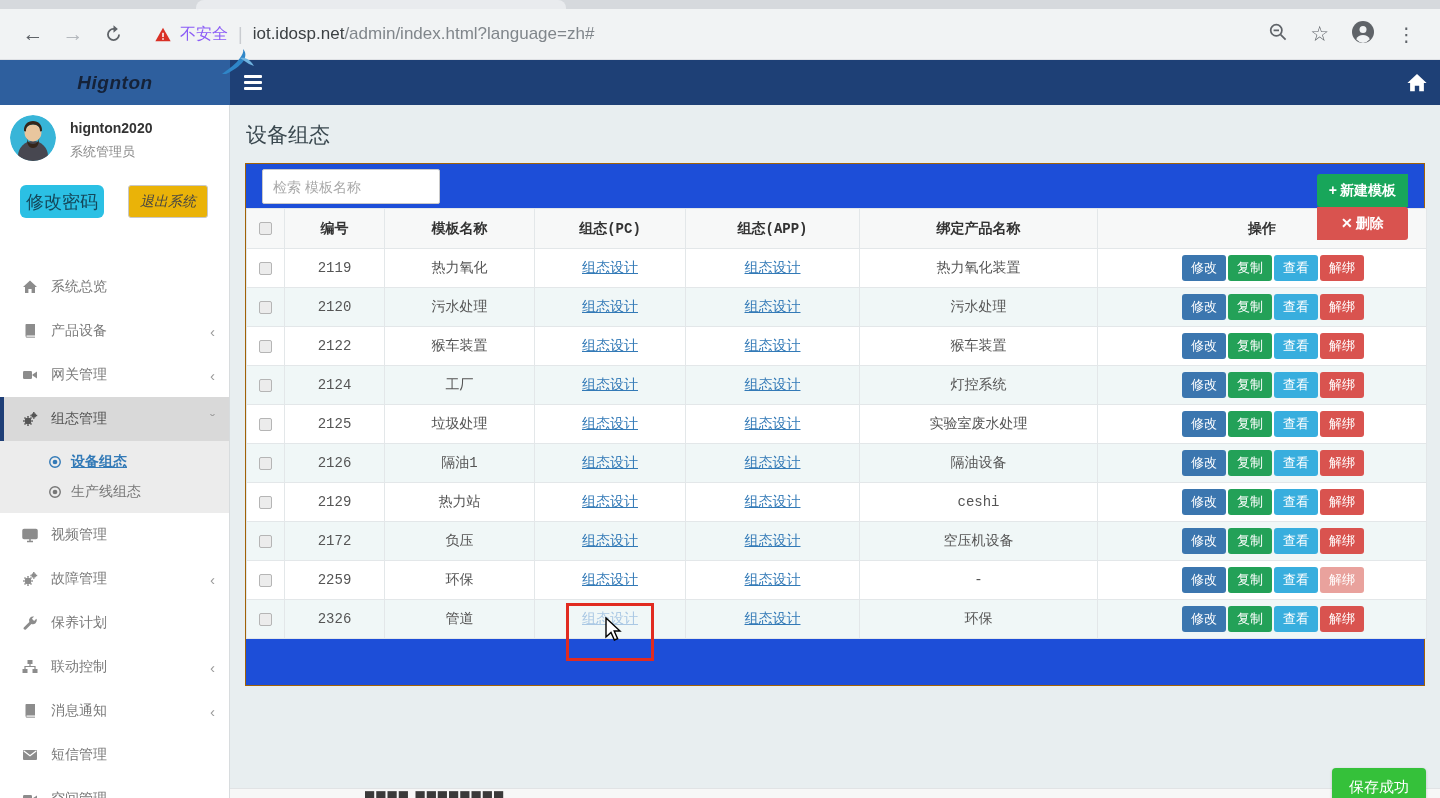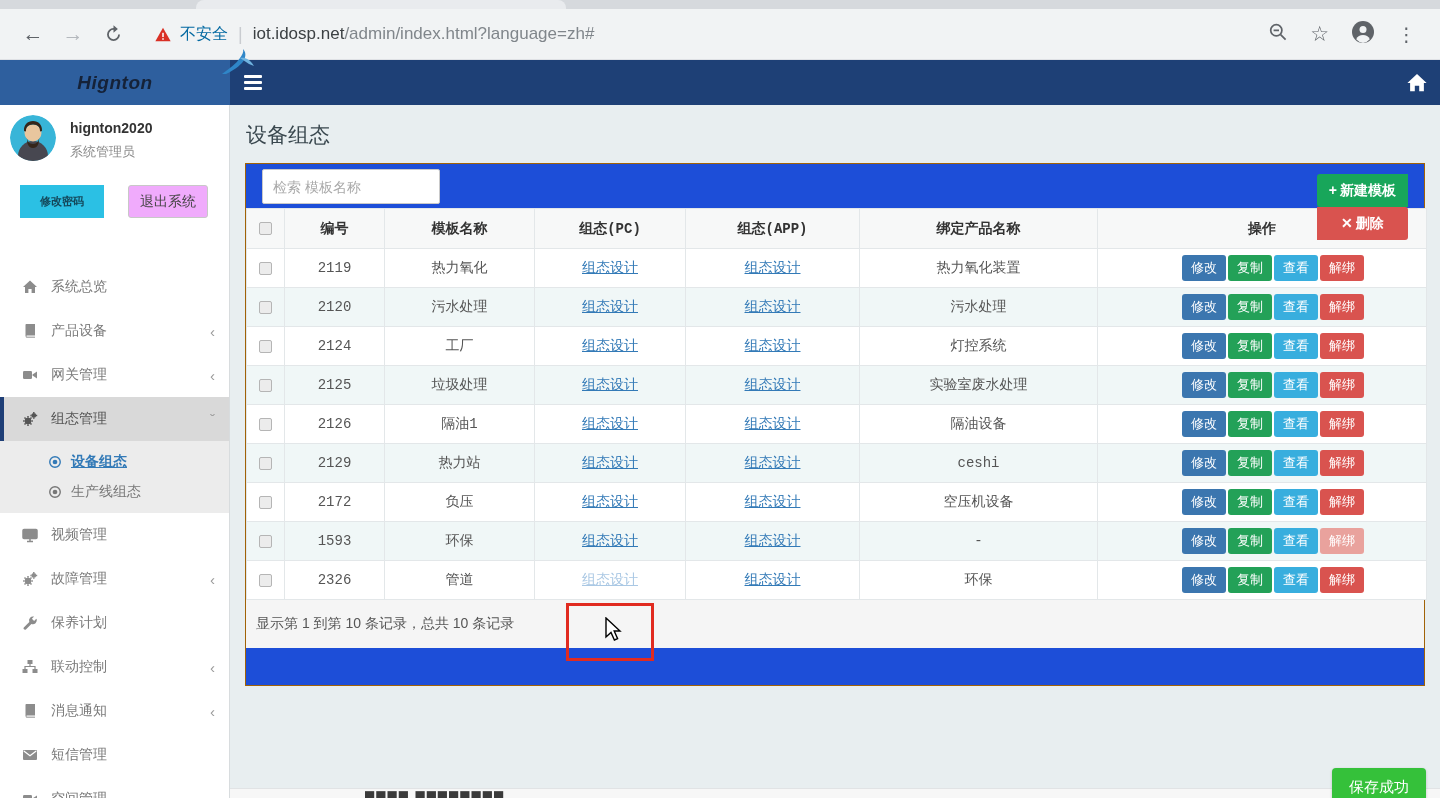--- a/index.html
+++ b/index.html
@@ -6,21 +6,21 @@
   html,body { width:1440px; height:798px; overflow:hidden; font-family:"Liberation Sans","DejaVu Sans",sans-serif; background:#e8eef0; position:relative; }
 
   
   .browser { position:absolute; top:0; left:0; width:1440px; height:60px; background:#f1f3f4; border-bottom:1px solid #dfe1e5; }
   .tabstrip { height:9px; background:#d6d9dd; }
   .tabstrip .tab-hint { position:absolute; left:196px; top:0; width:370px; height:9px; background:#e9ebee; border-radius:8px 8px 0 0; }
   .navrow { height:50px; display:flex; align-items:center; padding:0 16px; gap:6px; }
   .nav-btn { width:34px; height:34px; display:flex; align-items:center; justify-content:center; border-radius:50%; font-size:21px; color:#5f6368; }
   .nav-btn.disabled { color:#b4b8bd; }
   .urlzone { flex:1; display:flex; align-items:center; gap:8px; padding-left:18px; font-size:17px; }
-  .warn-label { color:#0369a1; font-size:16px; }
+  .warn-label { color:#8b5cf6; font-size:16px; }
   .url-sep { color:#c9ccd0; font-size:18px; padding:0 2px; }
   .url-host { color:#3c4043; }
   .url-path { color:#80868b; }
   .right-icons { display:flex; align-items:center; gap:22px; padding-right:8px; }
   .glyph-star { font-size:21px; color:#5f6368; }
   .glyph-dots { font-size:19px; color:#5f6368; letter-spacing:0; }
 
   
   .app-header { position:absolute; top:60px; left:0; width:1440px; height:45px; background:#1e4076; }
   .logo-area { position:absolute; left:0; top:0; width:230px; height:45px; background:#2e5f9e; display:flex; align-items:center; justify-content:center; }
@@ -31,22 +31,22 @@
   .hamburger span { display:block; width:18px; height:3px; background:#fff; border-radius:1px; }
   .home-btn { position:absolute; right:12px; top:12px; width:22px; height:22px; }
 
   
   .sidebar { position:absolute; top:105px; left:0; width:230px; height:693px; background:#ffffff; border-right:1px solid #d8dcde; }
   .profile { position:relative; height:72px; }
   .avatar { position:absolute; left:10px; top:10px; width:46px; height:46px; border-radius:50%; overflow:hidden; }
   .p-name { position:absolute; left:70px; top:15px; font-size:14px; font-weight:bold; color:#333;text-align:center; }
   .p-role { position:absolute; left:70px; top:38px; font-size:13px; color:#8a8a8a; }
   .profile-btns { position:relative; height:70px; }
-  .btn-pass { position:absolute; left:20px; top:8px; width:84px; height:33px; background:#2bc0e4; border:none; border-radius:0; color:#14475a; font-size:11px; font-weight:bold; cursor:pointer; }
-  .btn-logout { position:absolute; left:128px; top:8px; width:80px; height:33px; background:#f0abfc; border:1px solid #c8c8c8; border-radius:3px; color:#444; font-size:14px; cursor:pointer; }
+  .btn-pass { position:absolute; left:20px; top:8px; width:84px; height:33px; background:#2bc0e4; border:none; border-radius:6px; color:#14475a; font-size:18px; font-weight:normal; cursor:pointer; }
+  .btn-logout { position:absolute; left:128px; top:8px; width:80px; height:33px; background:#eab308; border:1px solid #c8c8c8; border-radius:3px; color:#444; font-size:14px; cursor:pointer;font-style:italic; }
   .menu { margin-top:18px; }
   .m-item { height:44px; display:flex; align-items:center; padding:0 14px 0 22px; color:#7a7a7a; font-size:14px; cursor:pointer; position:relative; }
   .m-item .mi-icon { width:17px; height:17px; margin-right:12px; color:#8c8c8c; flex:none; }
   .m-item .mi-icon svg { width:16px; height:16px; fill:currentColor; }
   .m-item .arrow { margin-left:auto; color:#9a9a9a; font-size:15px; }
   .m-item.active { background:#d9d9d9; color:#555; border-left:4px solid #1f3f77; padding-left:18px; }
   .m-item.active .mi-icon { color:#555; }
   .submenu { background:#ececec; padding:6px 0; }
   .s-item { height:30px; display:flex; align-items:center; padding-left:48px; font-size:14px; color:#777; cursor:pointer; }
   .s-item .si-icon { width:14px; height:14px; margin-right:9px; }
@@ -350,20 +350,29 @@
   <tr>
     <td><span class="cb"></span></td>
     <td class="c-id">2120</td>
     <td class="c-name">污水处理</td>
     <td><a class="cfg-link c-pc">组态设计</a></td>
     <td><a class="cfg-link c-app">组态设计</a></td>
     <td class="c-prod">污水处理</td>
     <td class="ops c-ops"><span class="abtn a-edit">修改</span><span class="abtn a-copy">复制</span><span class="abtn a-view">查看</span><span class="abtn a-unbind">解绑</span></td>
   </tr>
 
+  <tr>
+    <td><span class="cb"></span></td>
+    <td class="c-id">2122</td>
+    <td class="c-name">猴车装置</td>
+    <td><a class="cfg-link c-pc">组态设计</a></td>
+    <td><a class="cfg-link c-app">组态设计</a></td>
+    <td class="c-prod">猴车装置</td>
+    <td class="ops c-ops"><span class="abtn a-edit">修改</span><span class="abtn a-copy">复制</span><span class="abtn a-view">查看</span><span class="abtn a-unbind">解绑</span></td>
+  </tr>
 
   <tr>
     <td><span class="cb"></span></td>
     <td class="c-id">2124</td>
     <td class="c-name">工厂</td>
     <td><a class="cfg-link c-pc">组态设计</a></td>
     <td><a class="cfg-link c-app">组态设计</a></td>
     <td class="c-prod">灯控系统</td>
     <td class="ops c-ops"><span class="abtn a-edit">修改</span><span class="abtn a-copy">复制</span><span class="abtn a-view">查看</span><span class="abtn a-unbind">解绑</span></td>
   </tr>
@@ -403,40 +412,39 @@
     <td class="c-id">2172</td>
     <td class="c-name">负压</td>
     <td><a class="cfg-link c-pc">组态设计</a></td>
     <td><a class="cfg-link c-app">组态设计</a></td>
     <td class="c-prod">空压机设备</td>
     <td class="ops c-ops"><span class="abtn a-edit">修改</span><span class="abtn a-copy">复制</span><span class="abtn a-view">查看</span><span class="abtn a-unbind">解绑</span></td>
   </tr>
 
   <tr>
     <td><span class="cb"></span></td>
-    <td class="c-id">1593</td>
+    <td class="c-id">2259</td>
     <td class="c-name">环保</td>
     <td><a class="cfg-link c-pc">组态设计</a></td>
     <td><a class="cfg-link c-app">组态设计</a></td>
     <td class="c-prod">-</td>
     <td class="ops c-ops"><span class="abtn a-edit">修改</span><span class="abtn a-copy">复制</span><span class="abtn a-view">查看</span><span class="abtn a-unbind disabled">解绑</span></td>
   </tr>
 
   <tr>
     <td><span class="cb"></span></td>
     <td class="c-id">2326</td>
     <td class="c-name">管道</td>
     <td><a class="cfg-link c-pc faded">组态设计</a></td>
     <td><a class="cfg-link c-app">组态设计</a></td>
     <td class="c-prod">环保</td>
     <td class="ops c-ops"><span class="abtn a-edit">修改</span><span class="abtn a-copy">复制</span><span class="abtn a-view">查看</span><span class="abtn a-unbind">解绑</span></td>
   </tr>
 </tbody>
     </table>
-    <div class="summary">显示第 1 到第 10 条记录，总共 10 条记录</div>
   </div>
 
   <div class="highlight-box"></div>
   <div class="cursor">
     <svg width="22" height="26" viewBox="0 0 22 26">
         <path d="M4 1v19l5-4.6 3.4 7.6 3.2-1.4-3.4-7.6H18z" fill="#fff" stroke="#000" stroke-width="1.4"></path>
       </svg>
   </div>
 
   <div class="page-footer">

